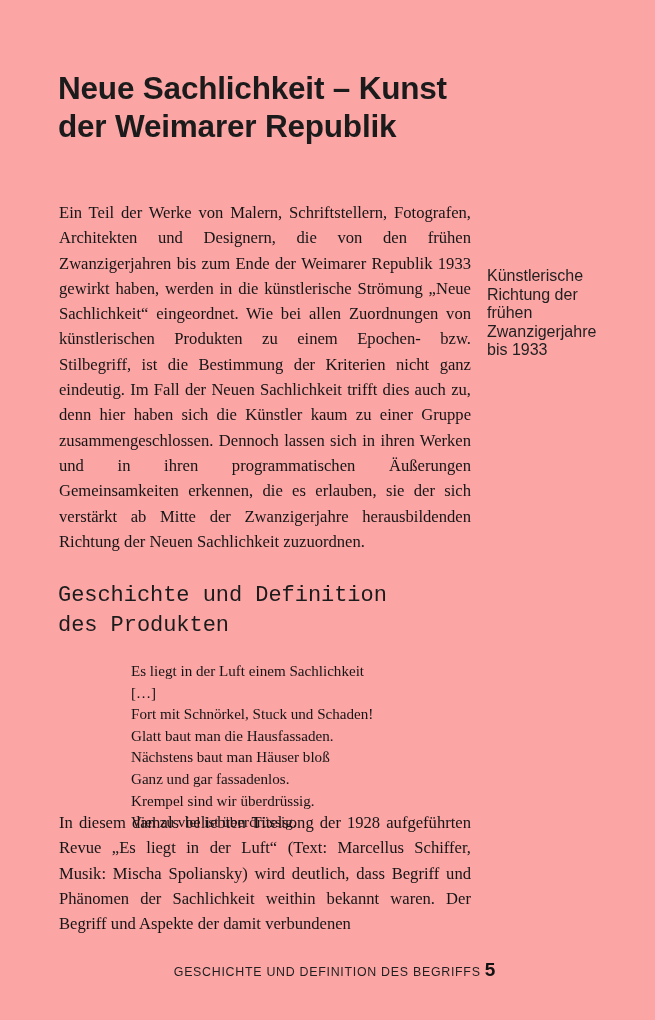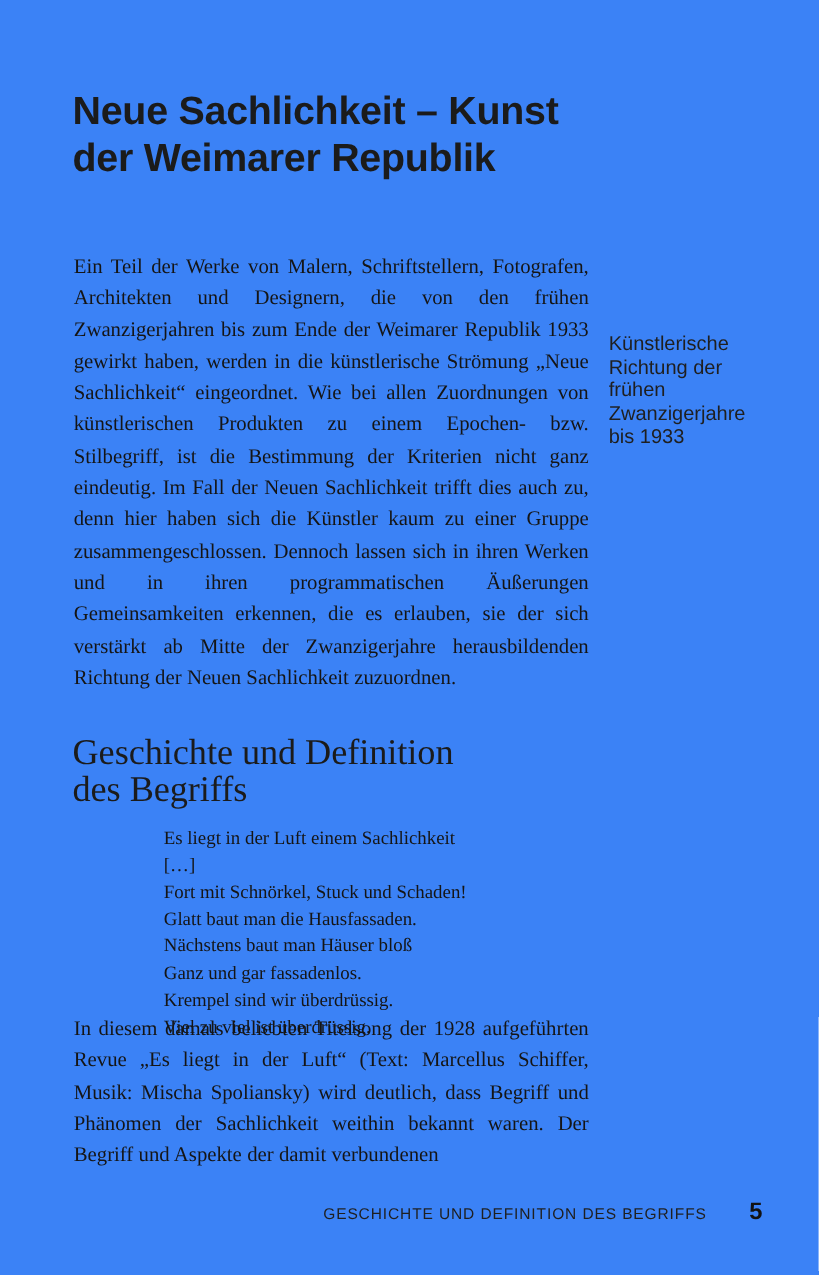--- a/index.html
+++ b/index.html
@@ -5,21 +5,21 @@
 <style>
   html, body {
     margin: 0;
     padding: 0;
     background: #ffffff;
   }
   .page {
     position: relative;
     width: 655px;
     height: 1020px;
-    background: #3b82f6;
+    background: #fca5a5;
     overflow: hidden;
     font-kerning: normal;
   }
 
   
   .page-title {
     position: absolute;
     left: 58px;
     top: 48px;
     width: 430px;
@@ -65,23 +65,23 @@
     color: #1f1f1f;
     text-align: left;
   }
 
   
   .section-heading {
     position: absolute;
     left: 58px;
     top: 563px;
     width: 420px;
-    font-family: Liberation Serif, serif;
+    font-family: Liberation Mono, monospace;
     font-weight: 400;
-    font-size: 29px;
+    font-size: 22px;
     line-height: 30px;
     letter-spacing: -0.05px;
     color: #1b1b1b;
   }
   .section-heading .hline { display: block; white-space: pre; }
 
   
   .quote-block {
     position: absolute;
     left: 91px;
@@ -103,22 +103,22 @@
   }
 
   
   .page-footer {
     position: absolute;
     left: 59px;
     right: 45px;
     top: 960px;
     display: flex;
     align-items: baseline;
-    justify-content: flex-end;
-    gap: 34px;
+    justify-content: center;
+    gap: 4px;
   }
   .footer-running-head {
     font-family: "Liberation Sans", sans-serif;
     font-size: 12.4px;
     letter-spacing: 0.72px;
     color: #1f1f1f;
     text-transform: uppercase;
     white-space: nowrap;
   }
   .footer-page-number {
@@ -140,21 +140,21 @@
   </h1>
 
   <div class="body-col">
     <p class="body-para">Ein Teil der Werke von Malern, Schriftstellern, Fotografen, Architekten und Designern, die von den frühen Zwanzigerjahren bis zum Ende der Weimarer Republik 1933 gewirkt haben, werden in die künstlerische Strömung „Neue Sachlichkeit“ eingeordnet. Wie bei allen Zuordnungen von künstlerischen Produkten zu einem Epochen- bzw. Stilbegriff, ist die Bestimmung der Kriterien nicht ganz eindeutig. Im Fall der Neuen Sachlichkeit trifft dies auch zu, denn hier haben sich die Künstler kaum zu einer Gruppe zusammengeschlossen. Dennoch lassen sich in ihren Werken und in ihren programmatischen Äußerungen Gemeinsamkeiten erkennen, die es erlauben, sie der sich verstärkt ab Mitte der Zwanzigerjahre herausbildenden Richtung der Neuen Sachlichkeit zuzuordnen.</p>
   </div>
 
   <aside class="margin-note">Künstlerische Richtung der frühen Zwanzigerjahre bis 1933</aside>
 
   <h2 class="section-heading">
     <span class="hline">Geschichte und Definition</span>
-    <span class="hline">des Begriffs</span>
+    <span class="hline">des Produkten</span>
   </h2>
 
   <blockquote class="quote-block">
     <span class="qline">Es liegt in der Luft einem Sachlichkeit</span>
     <span class="qline">[…]</span>
     <span class="qline">Fort mit Schnörkel, Stuck und Schaden!</span>
     <span class="qline">Glatt baut man die Hausfassaden.</span>
     <span class="qline">Nächstens baut man Häuser bloß</span>
     <span class="qline">Ganz und gar fassadenlos.</span>
     <span class="qline">Krempel sind wir überdrüssig.</span>

